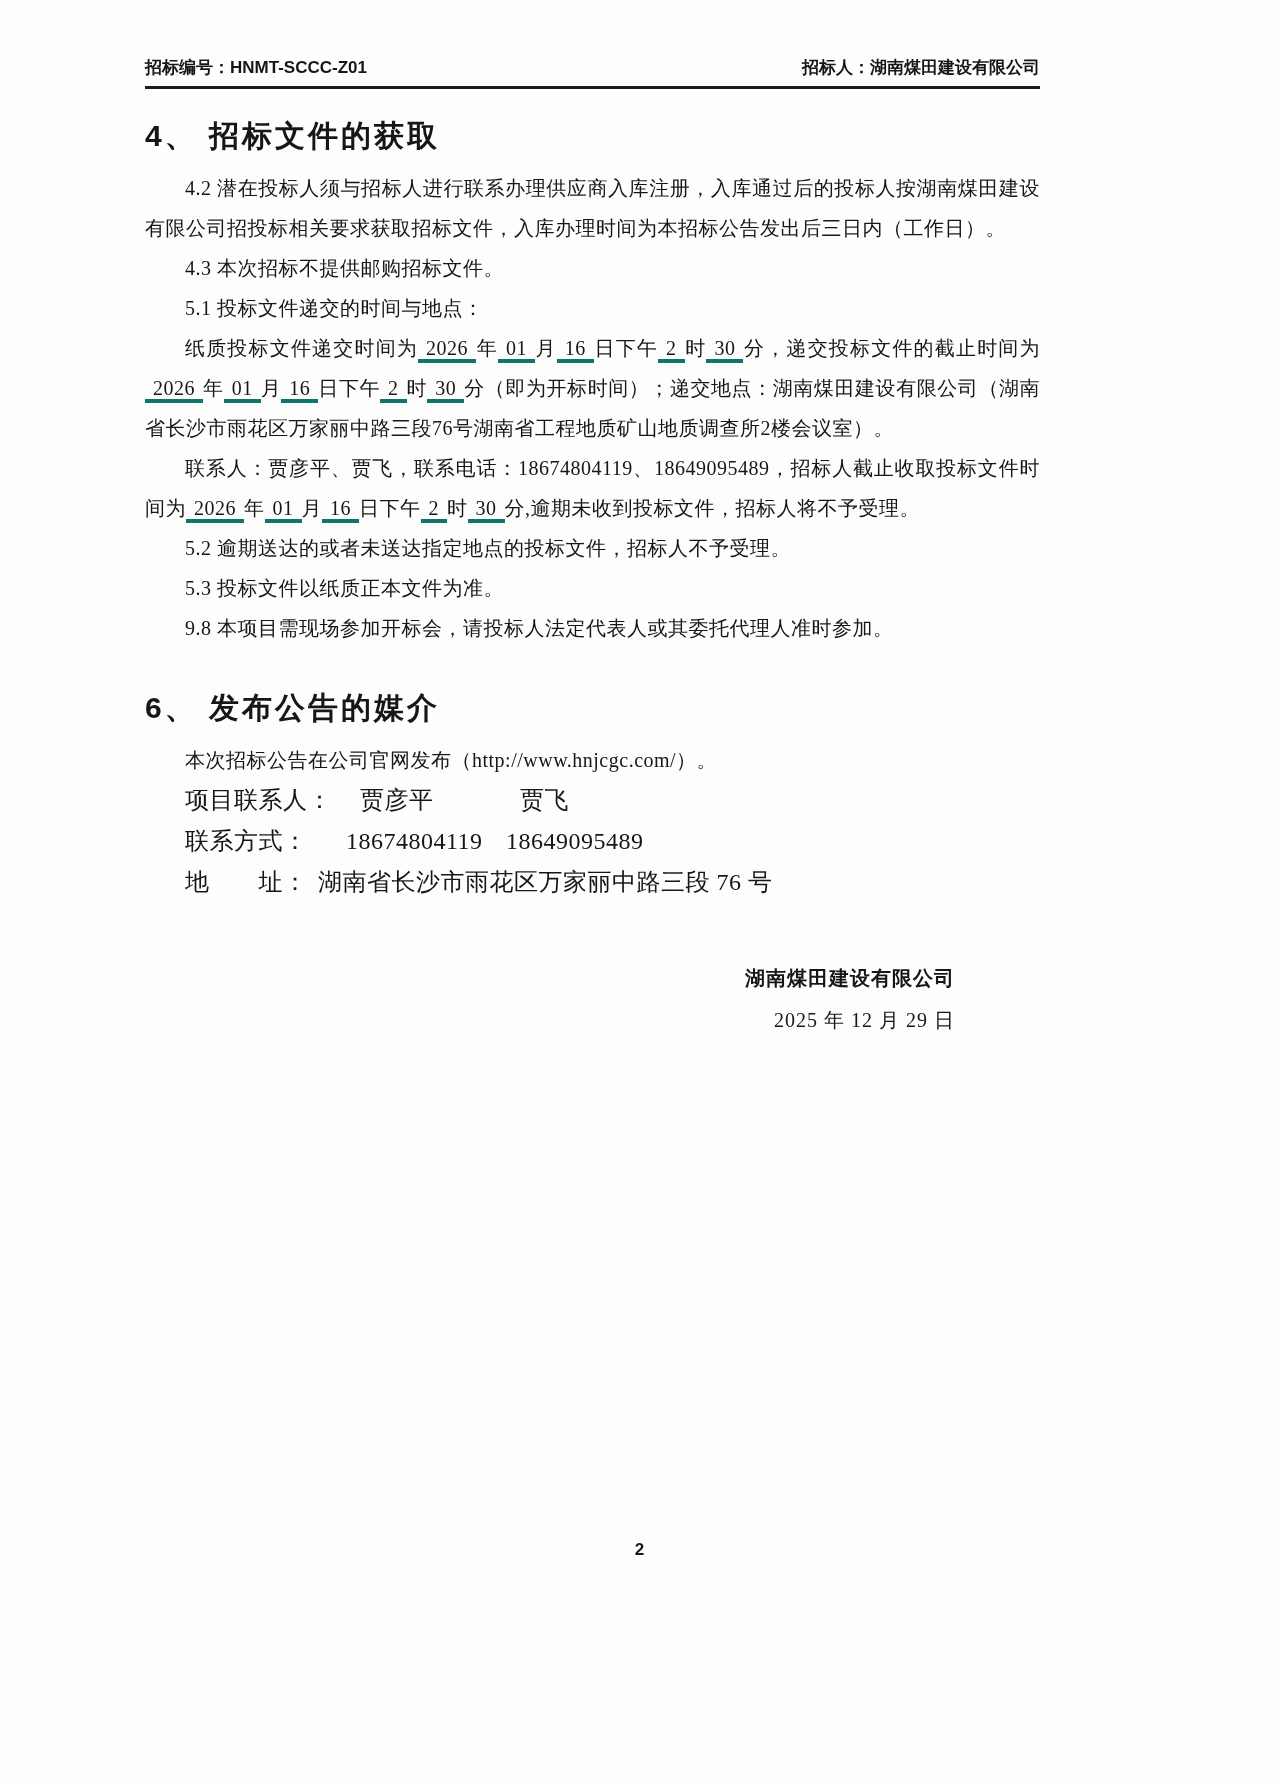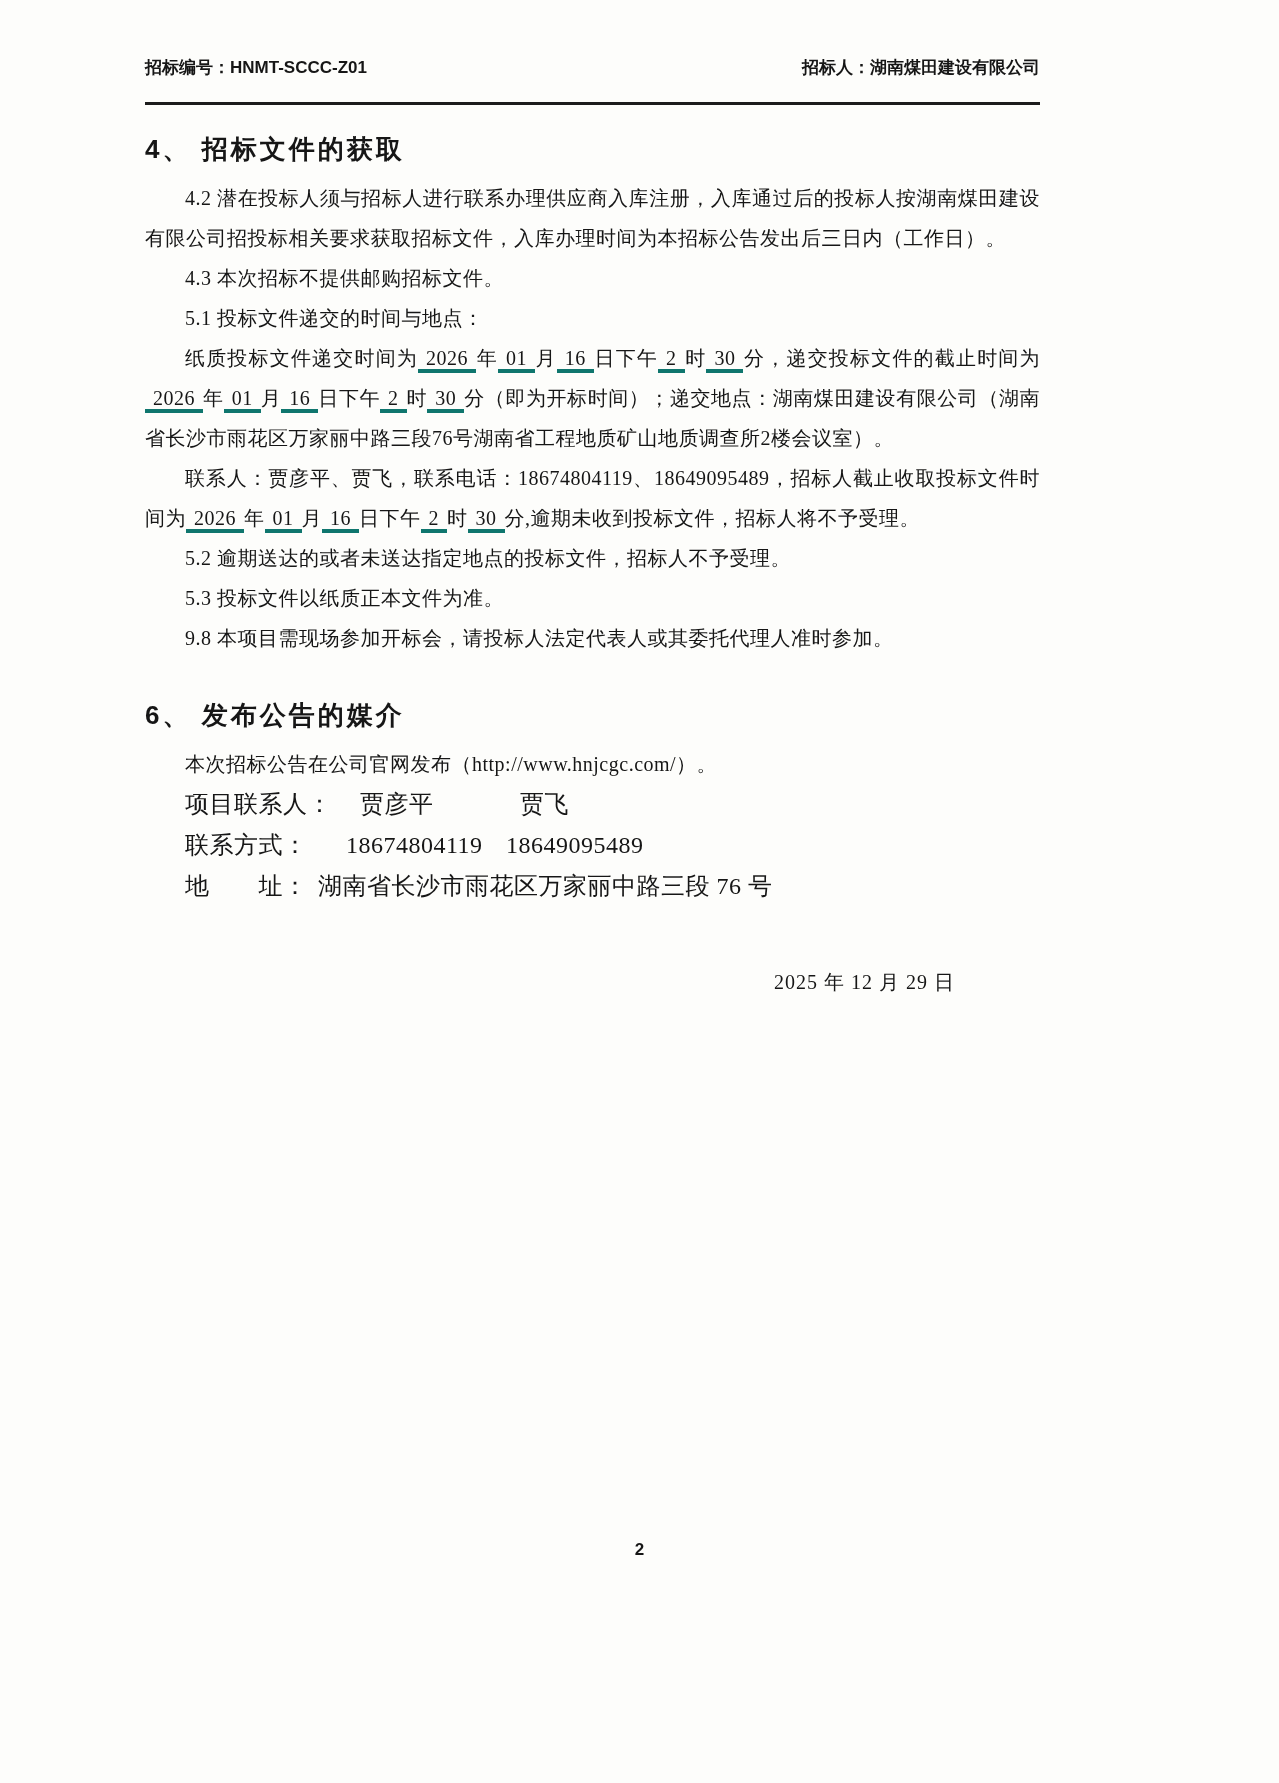--- a/index.html
+++ b/index.html
@@ -19,28 +19,28 @@
   .content { padding: 56px 239px 0 145px; }
 
   
   .doc-header {
     display: flex;
     justify-content: space-between;
     align-items: flex-end;
     font-family: "Liberation Sans", sans-serif;
     font-size: 17px;
     font-weight: 700;
-    padding-bottom: 23px;
+    padding-bottom: 7px;
     border-bottom: 3px solid #1c1c1c;
   }
 
   
   .section-title {
     font-family: "Liberation Sans", sans-serif;
-    font-size: 26px;
+    font-size: 30px;
     font-weight: 700;
     letter-spacing: 3px;
     margin: 27px 0 11px 0;
   }
   .section-title.gap-lg { margin-top: 40px; }
 
   
   .para {
     font-size: 20px;
     line-height: 40px;
@@ -119,18 +119,19 @@
         <span class="v1">18674804119</span>
         <span class="v2">18649095489</span>
       </div>
       <div class="contact-row">
         <span class="lbl">地　　址：</span>
         <span>湖南省长沙市雨花区万家丽中路三段 76 号</span>
       </div>
     </div>
 
     <div class="signature">
+      <div class="company">湖南煤田建设有限公司</div>
       <div>2025 年 12 月 29 日</div>
     </div>
   </div>
 
   <div class="page-number">2</div>
 </div>
 
 </body></html>

